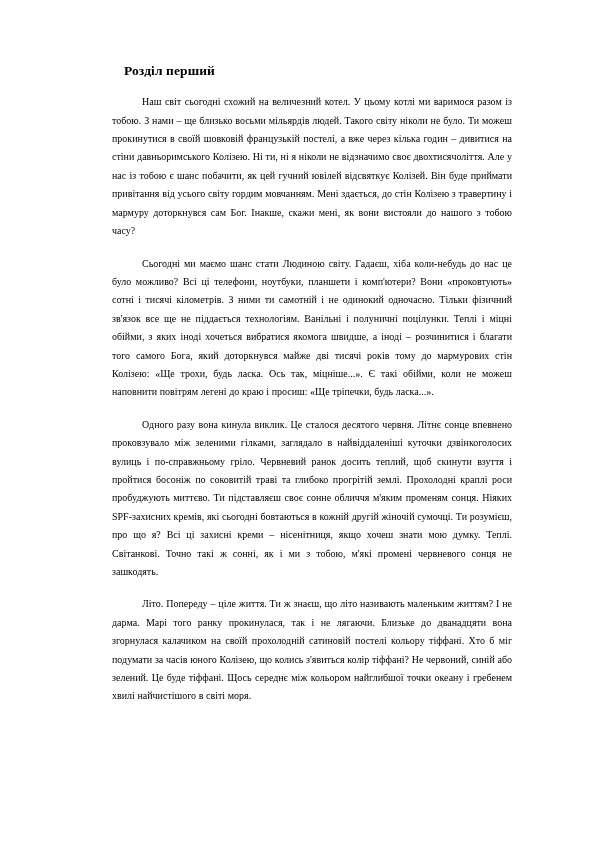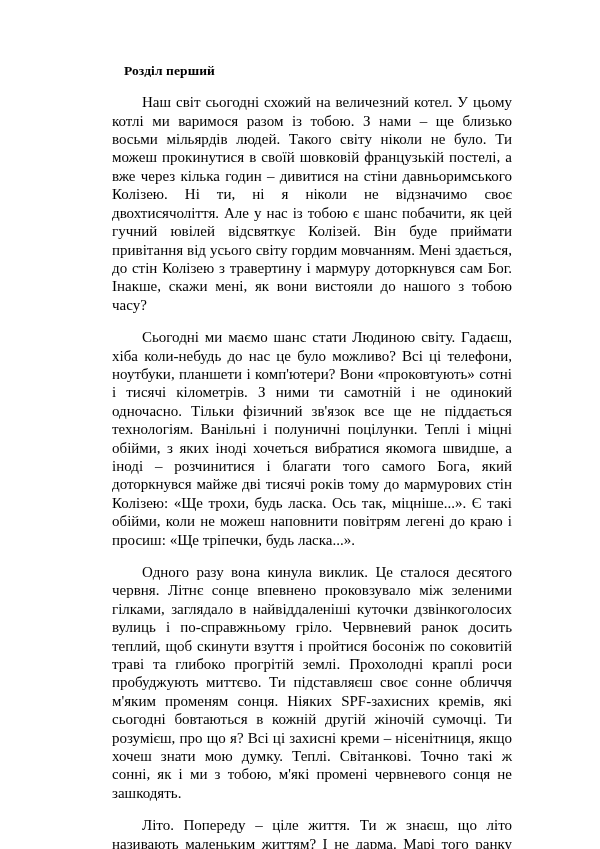--- a/index.html
+++ b/index.html
@@ -33,21 +33,21 @@
   .chapter-heading {
     font-size: 13.5px;
     font-weight: bold;
     line-height: 1.28;
     margin: 0 0 14px 0;
     padding-left: 12px;
     text-align: left;
     letter-spacing: 0.1px;
   }
   .paragraph {
-    font-size: 15px;
+    font-size: 10px;
     line-height: 18.4px;
     text-align: justify;
     text-justify: inter-word;
     text-indent: 30px;
     margin: 0 0 14px 0;
     hyphens: none;
     word-spacing: 0.1px;
   }
   .paragraph:last-child {
     margin-bottom: 0;

